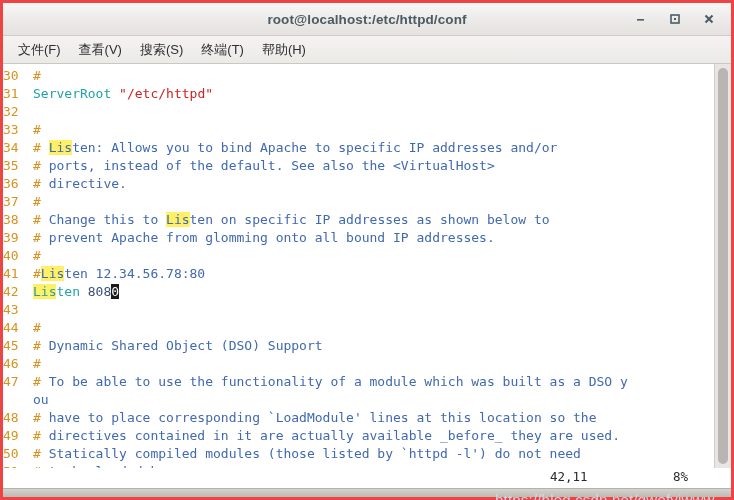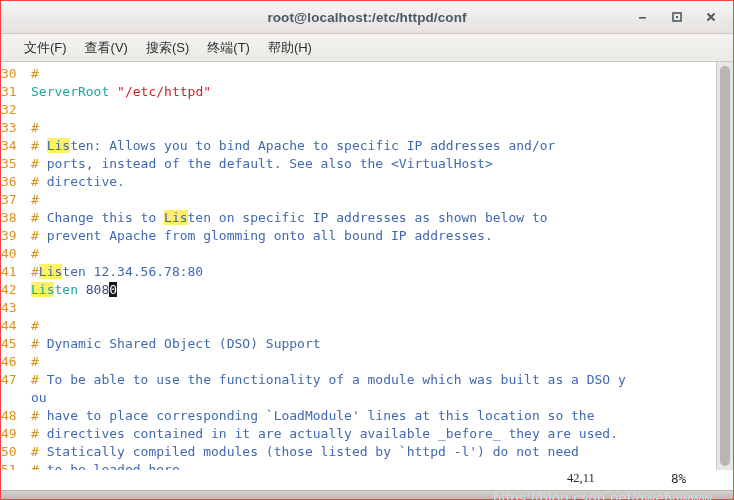--- a/index.html
+++ b/index.html
@@ -7,21 +7,21 @@
     width:734px;height:500px;overflow:hidden;
     background:#ffffff;
     font-family:"Liberation Sans", sans-serif;
     -webkit-font-smoothing:antialiased;
   }
   #app{
     position:relative;width:734px;height:500px;
     display:flex;flex-direction:column;
     background:#c2410c;
     box-sizing:border-box;
-    border:1px solid #ef4444;
+    border:3px solid #ef4444;
   }
 
   
   .titlebar{
     height:32px;flex:0 0 32px;position:relative;
     background:linear-gradient(to bottom,#f8f7f6 0%,#eceae8 55%,#e4e1de 100%);
     border-bottom:1px solid #cfcbc7;
     display:flex;align-items:center;justify-content:center;
   }
   .title-text{
@@ -36,21 +36,21 @@
     width:16px;height:16px;display:flex;align-items:center;justify-content:center;
     color:#4d5c66;font-size:12px;line-height:1;cursor:default;
   }
   .wbtn svg{display:block;}
 
   
   .menubar{
     height:27px;flex:0 0 27px;
     background:linear-gradient(to bottom,#f4f3f1 0%,#eceae7 100%);
     border-bottom:1px solid #cbc7c3;
-    display:flex;align-items:center;padding-left:14px;
+    display:flex;align-items:center;padding-left:6px;
   }
   .menu-item{
     font-size:13px;color:#2e2e2e;padding:3px 9px;border-radius:2px;
     white-space:nowrap;cursor:default;
   }
 
   
   .term{
     flex:1 1 auto;position:relative;background:#ffffff;overflow:hidden;
     display:flex;
@@ -99,21 +99,21 @@
   
   .statusline{
     flex:0 0 20px;height:20px;background:#ffffff;position:relative;
     border-top:0;
   }
   .statusline .sl-inner{
     position:relative;height:20px;
     font-family:"DejaVu Sans Mono","Liberation Mono",monospace;
     font-size:12.5px;color:#2b2b2b;
   }
-  .sl-pos{position:absolute;left:566px;top:1px;font-family:Liberation Serif, serif;}
+  .sl-pos{position:absolute;left:547px;top:1px;}
   .sl-pct{position:absolute;left:670px;top:1px;}
 
   .bottombar{
     flex:0 0 8px;height:8px;
     background:linear-gradient(to bottom,#d6d3cf 0%,#bdb9b5 100%);
     border-top:1px solid #b5b1ad;
   }
 
   
   .watermark{

